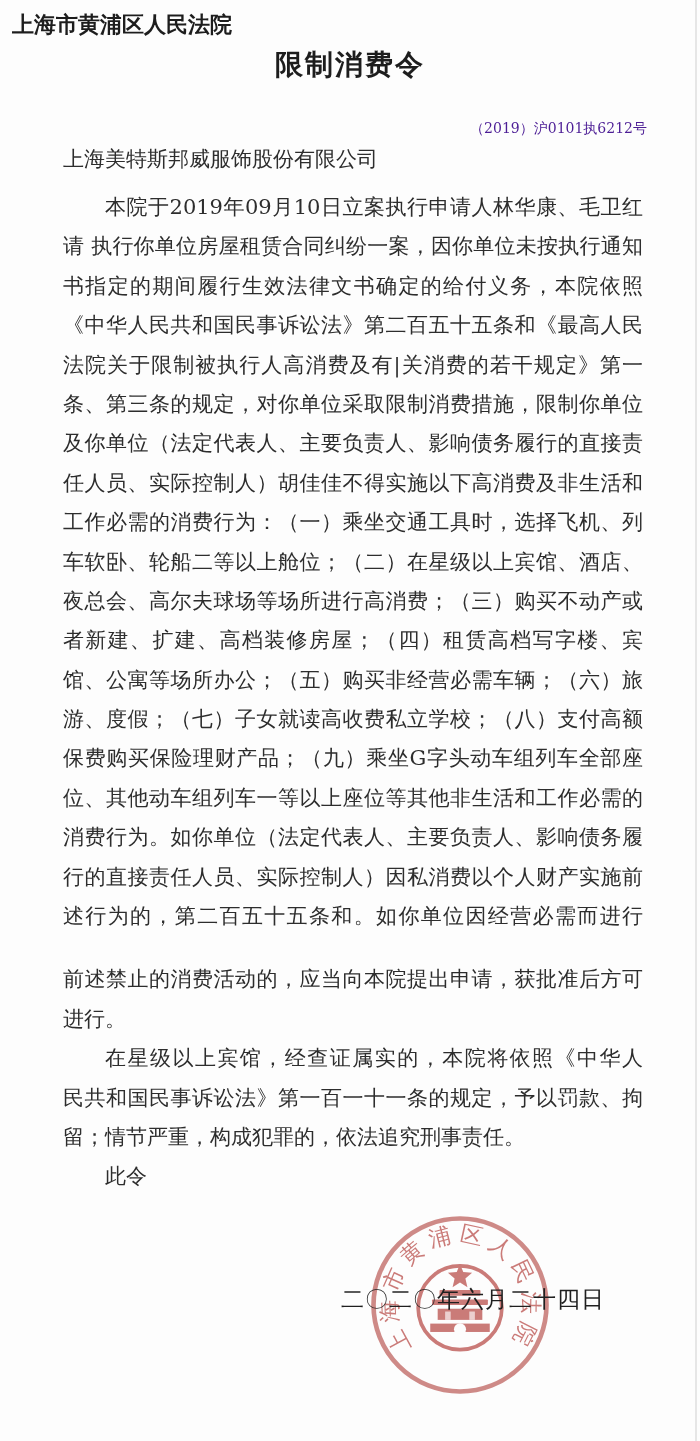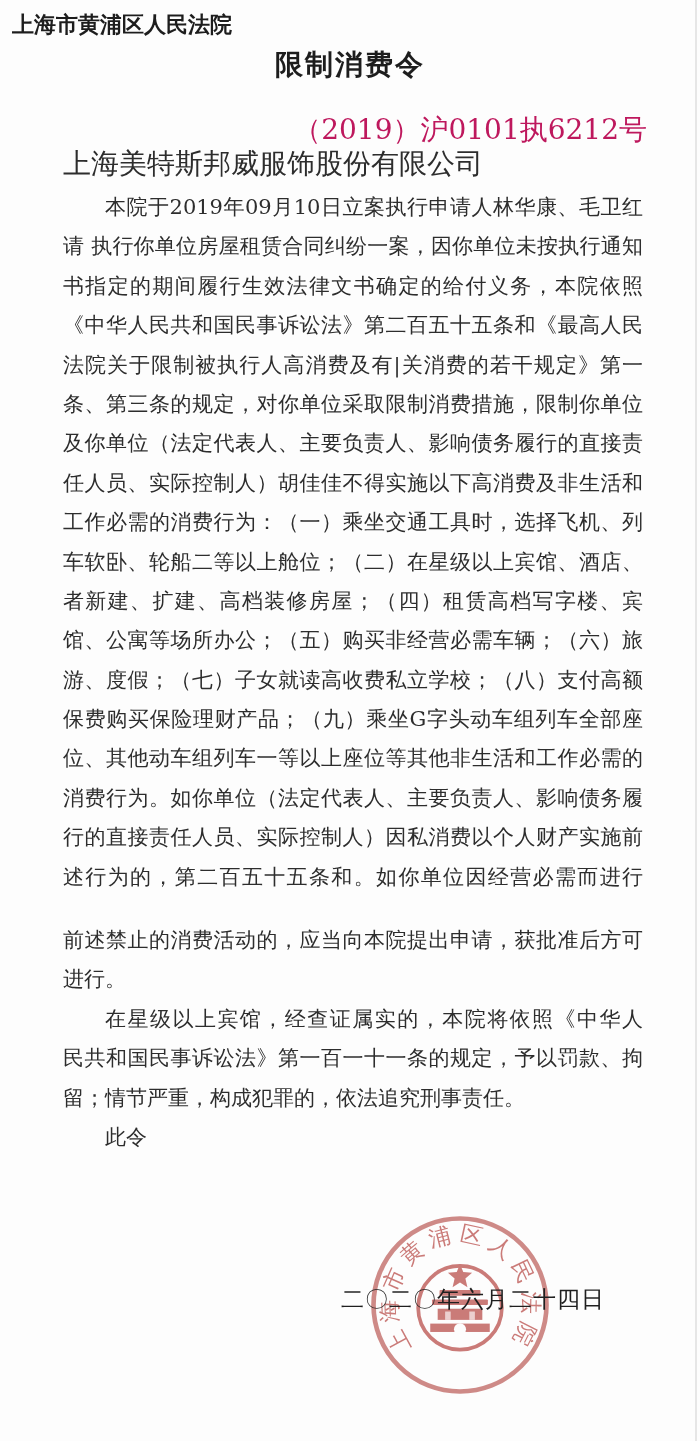--- a/index.html
+++ b/index.html
@@ -20,26 +20,26 @@
     text-align:left;font-size:22px;font-weight:bold;color:#1d1d1d;
     letter-spacing:0px;
     padding-left:12px;
   }
   .doc-title{
     position:absolute;top:46px;left:0;width:100%;
     text-align:center;font-size:28px;font-weight:bold;color:#1d1d1d;
     letter-spacing:2px;
   }
   .case-number{
-    position:absolute;top:111px;right:53px;
-    font-size:28px;color:#be185d;
+    position:absolute;top:120px;right:53px;
+    font-size:14px;color:#4c1d95;
   }
   .addressee{
     position:absolute;top:145px;left:63px;
-    font-size:28px;color:#2d2d2d;
+    font-size:21px;color:#2d2d2d;
   }
   .body-text{
     position:absolute;top:188px;left:63px;width:580px;
     font-size:21px;color:#2d2d2d;
   }
   .line{
     height:39.4px;line-height:39.4px;
     text-align:justify;text-align-last:justify;
     white-space:nowrap;
   }
@@ -73,20 +73,21 @@
     <div class="line j indent">本院于2019年09月10日立案执行申请人林华康、毛卫红申</div>
     <div class="line j">请 执行你单位房屋租赁合同纠纷一案，因你单位未按执行通知</div>
     <div class="line j">书指定的期间履行生效法律文书确定的给付义务，本院依照</div>
     <div class="line j">《中华人民共和国民事诉讼法》第二百五十五条和《最高人民</div>
     <div class="line j">法院关于限制被执行人高消费及有|关消费的若干规定》第一</div>
     <div class="line j">条、第三条的规定，对你单位采取限制消费措施，限制你单位</div>
     <div class="line j">及你单位（法定代表人、主要负责人、影响债务履行的直接责</div>
     <div class="line j">任人员、实际控制人）胡佳佳不得实施以下高消费及非生活和</div>
     <div class="line j">工作必需的消费行为：（一）乘坐交通工具时，选择飞机、列</div>
     <div class="line j">车软卧、轮船二等以上舱位；（二）在星级以上宾馆、酒店、</div>
+    <div class="line j">夜总会、高尔夫球场等场所进行高消费；（三）购买不动产或</div>
     <div class="line j">者新建、扩建、高档装修房屋；（四）租赁高档写字楼、宾</div>
     <div class="line j">馆、公寓等场所办公；（五）购买非经营必需车辆；（六）旅</div>
     <div class="line j">游、度假；（七）子女就读高收费私立学校；（八）支付高额</div>
     <div class="line j">保费购买保险理财产品；（九）乘坐G字头动车组列车全部座</div>
     <div class="line j">位、其他动车组列车一等以上座位等其他非生活和工作必需的</div>
     <div class="line j">消费行为。如你单位（法定代表人、主要负责人、影响债务履</div>
     <div class="line j">行的直接责任人员、实际控制人）因私消费以个人财产实施前</div>
     <div class="line j">述行为的，第二百五十五条和。如你单位因经营必需而进行</div>
     <div class="line j gap">前述禁止的消费活动的，应当向本院提出申请，获批准后方可</div>
     <div class="line noj">进行。</div>

